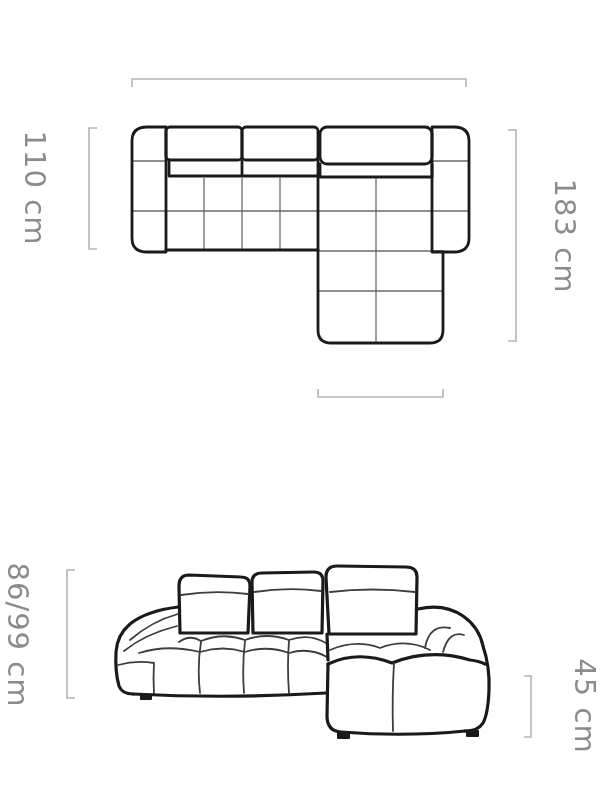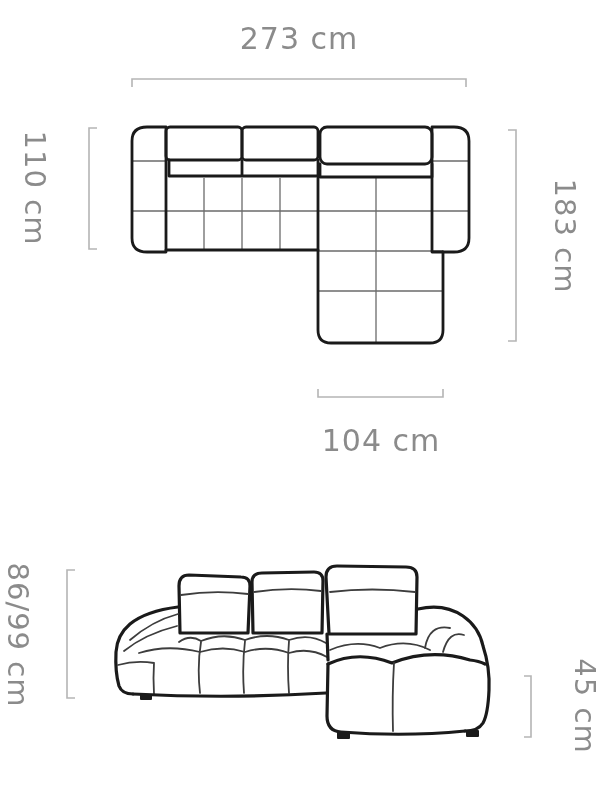--- a/index.html
+++ b/index.html
@@ -96,25 +96,23 @@
       <path class="thick" d="M418 609 Q444 603 463 616 Q479 627 483 646 Q490 667 489 690 Q488 714 483 723 Q478 731 465 731"></path>
       <path class="detail" d="M425 648 Q429 624 450 628 M443 652 Q449 630 464 635"></path>
       <path class="detail" d="M394 663 Q392 696 393 731"></path>
 
       <rect class="foot" x="140" y="694" width="12" height="6" rx="1"></rect>
       <rect class="foot" x="337" y="732" width="13" height="7" rx="1"></rect>
       <rect class="foot" x="466" y="730" width="13" height="7" rx="1"></rect>
     </g>
   </svg>
 
-  <div class="dim-label" style="left:299px;top:39px;">273 cm</div>
 
   <div class="dim-label vertical" style="left:34px;top:188px;">110 cm</div>
 
   <div class="dim-label vertical" style="left:564px;top:236px;">183 cm</div>
 
-  <div class="dim-label" style="left:381px;top:441px;">104 cm</div>
 
   <div class="dim-label vertical" style="left:17px;top:635px;">86/99 cm</div>
 
   <div class="dim-label vertical" style="left:584px;top:706px;">45 cm</div>
 
 </div>
 
 </body></html>

